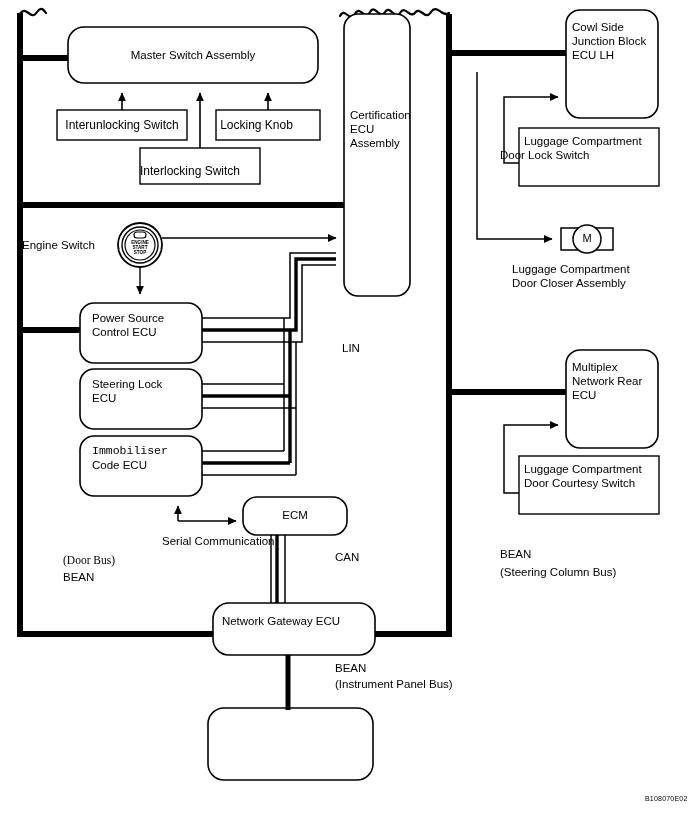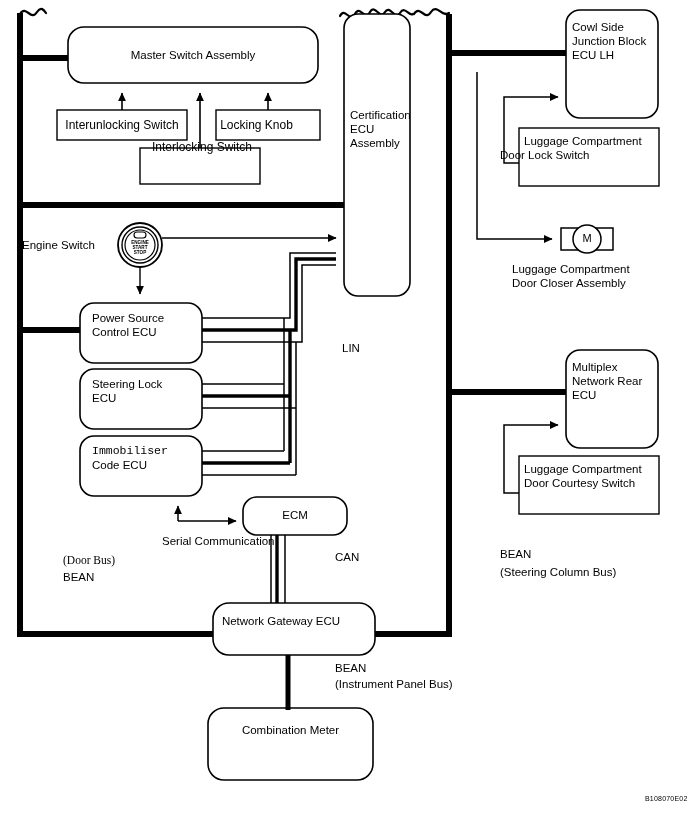--- a/index.html
+++ b/index.html
@@ -222,21 +222,21 @@
     </g>
 
   </svg>
 
   <div class="box-text" style="left:68px; top:48px; width:250px; text-align:center;">Master Switch Assembly</div>
 
   <div class="sw-text" style="left:57px; top:118px; width:130px; text-align:center;">Interunlocking Switch</div>
 
   <div class="sw-text" style="left:216px; top:118px; width:81px; text-align:center;">Locking Knob</div>
 
-  <div class="sw-text" style="left:140px; top:140px; width:124px; text-align:center;">Interlocking Switch</div>
+  <div class="sw-text" style="left:140px; top:164px; width:124px; ">Interlocking Switch</div>
 
   <div class="box-text" style="left:350px; top:108px;">Certification</div>
   <div class="box-text" style="left:350px; top:122px;">ECU</div>
   <div class="box-text" style="left:350px; top:136px;">Assembly</div>
 
   <div class="box-text" style="left:572px; top:20px;">Cowl Side</div>
   <div class="box-text" style="left:572px; top:34px;">Junction Block</div>
   <div class="box-text" style="left:572px; top:48px;">ECU LH</div>
 
   <div class="box-text" style="left:524px; top:134px;">Luggage Compartment</div>
@@ -266,21 +266,20 @@
   <div class="box-text" style="left:92px; top:377px;">Steering Lock</div>
   <div class="box-text" style="left:92px; top:391px;">ECU</div>
 
   <div class="box-text" style="left:92px; top:444px;font-family:Liberation Mono, monospace;">Immobiliser</div>
   <div class="box-text" style="left:92px; top:458px;">Code ECU</div>
 
   <div class="box-text" style="left:243px; top:508px; width:104px; text-align:center;">ECM</div>
 
   <div class="box-text" style="left:200px; top:614px; width:162px; text-align:center;">Network Gateway ECU</div>
 
-  <div class="box-text" style="left:208px; top:723px; width:165px; text-align:center;">Combination Meter</div>
 
   <div class="bus-lbl" style="left:303px; top:341px;">LIN</div>
 
   <div class="bus-lbl" style="left:296px; top:550px;">CAN</div>
 
   <div class="bus-lbl" style="left:123px; top:534px;">Serial Communication</div>
 
   <div class="bus-lbl" style="left:24px; top:570px;">BEAN</div>
   <div class="bus-lbl" style="left:24px; top:553px;font-family:Liberation Serif, serif;">(Door Bus)</div>
 

